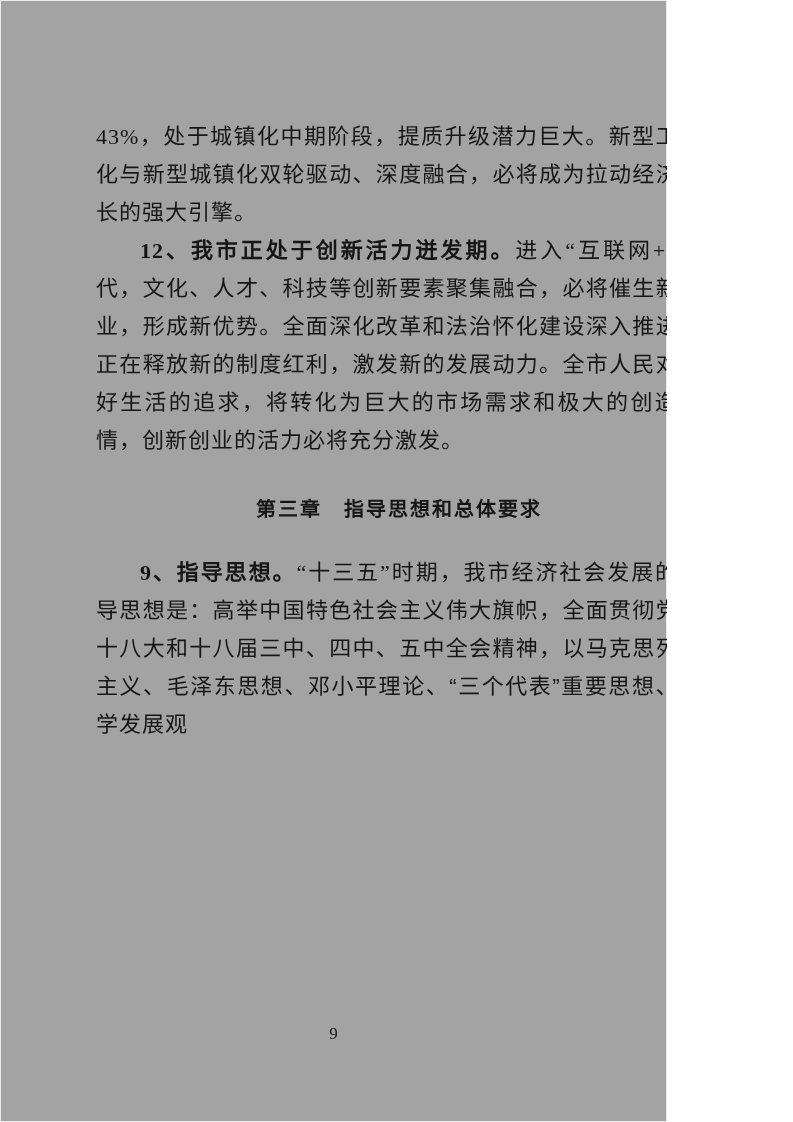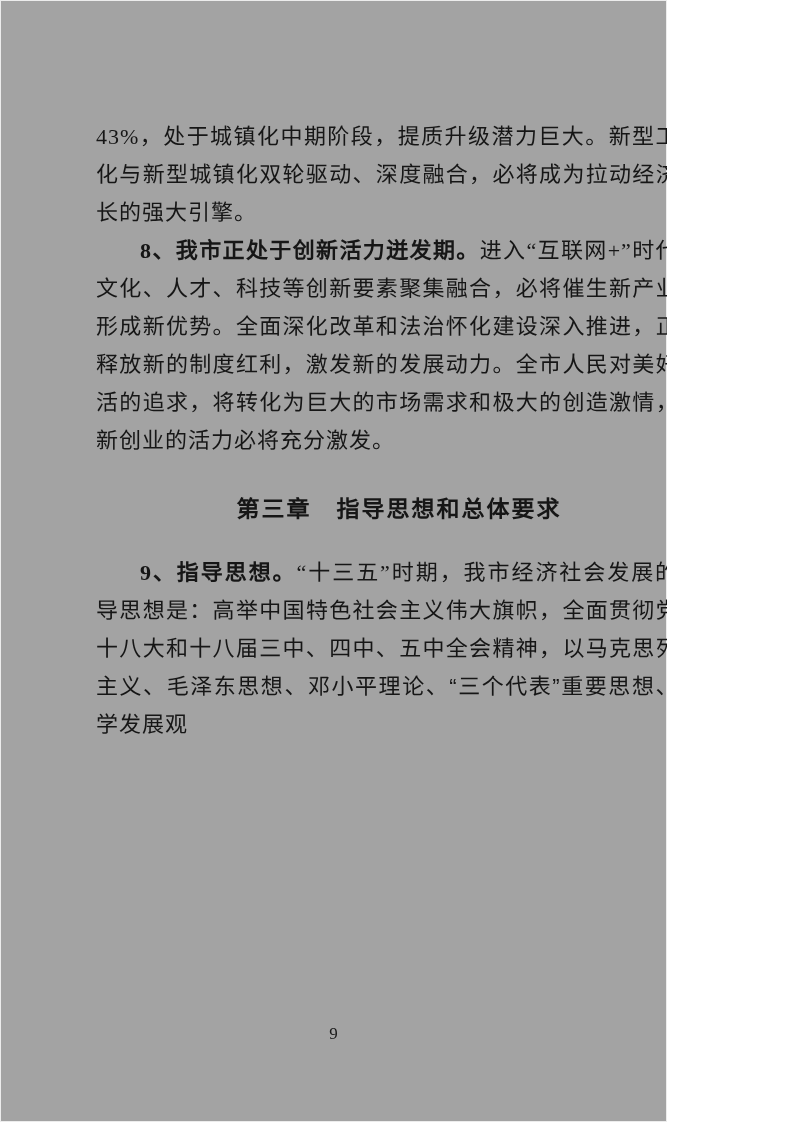--- a/index.html
+++ b/index.html
@@ -31,21 +31,21 @@
   .indent { text-indent: 2em; }
   .r-normal { font-weight: normal; }
   .r-bold   { font-weight: bold; }
   .r-sans {
     font-family: "Liberation Sans", "DejaVu Sans", sans-serif;
     font-weight: 400;
   }
   .chapter-heading {
     font-family: "Liberation Sans", "DejaVu Sans", sans-serif;
     font-weight: bold;
-    font-size: 23px;
+    font-size: 20px;
     line-height: 38px;
     letter-spacing: 2px;
     text-align: center;
     margin: 30px 0 26px 0;
   }
   .footer {
     position: absolute;
     left: 0;
     right: 0;
     top: 1022px;
@@ -56,21 +56,21 @@
   }
 </style>
 </head>
 <body>
 
 <div class="page">
   <div class="text-block">
 
     <p class="para"><span class="r-normal">43%，处于城镇化中期阶段，提质升级潜力巨大。新型工业化与新型城镇化双轮驱动、深度融合，必将成为拉动经济增长的强大引擎。</span></p>
 
-    <p class="para indent"><span class="r-bold">8、我市正处于创新活力迸发期。</span><span class="r-normal">进入“互联网+”时代，文化、人才、科技等创新要素聚集融合，必将催生新产业，形成新优势。全面深化改革和法治怀化建设深入推进，正在释放新的制度红利，激发新的发展动力。全市人民对美好生活的追求，将转化为巨大的市场需求和极大的创造激情，创新创业的活力必将充分激发。</span></p>
+    <p class="para indent"><span class="r-bold">12、我市正处于创新活力迸发期。</span><span class="r-normal">进入“互联网+”时代，文化、人才、科技等创新要素聚集融合，必将催生新产业，形成新优势。全面深化改革和法治怀化建设深入推进，正在释放新的制度红利，激发新的发展动力。全市人民对美好生活的追求，将转化为巨大的市场需求和极大的创造激情，创新创业的活力必将充分激发。</span></p>
 
 
     <h2 class="chapter-heading">第三章　指导思想和总体要求</h2>
 
     <p class="para indent"><span class="r-bold">9、指导思想。</span><span class="r-normal">“十三五”时期，我市经济社会发展的指导思想是：</span><span class="r-sans">高举中国特色社会主义伟大旗帜，全面贯彻党的十八大和十八届三中、四中、五中全会精神，以马克思列宁主义、毛泽东思想、邓小平理论、“三个代表”重要思想、科学发展观</span></p>
 
   </div>
 
   <div class="footer"><span>9</span></div>
 </div>

